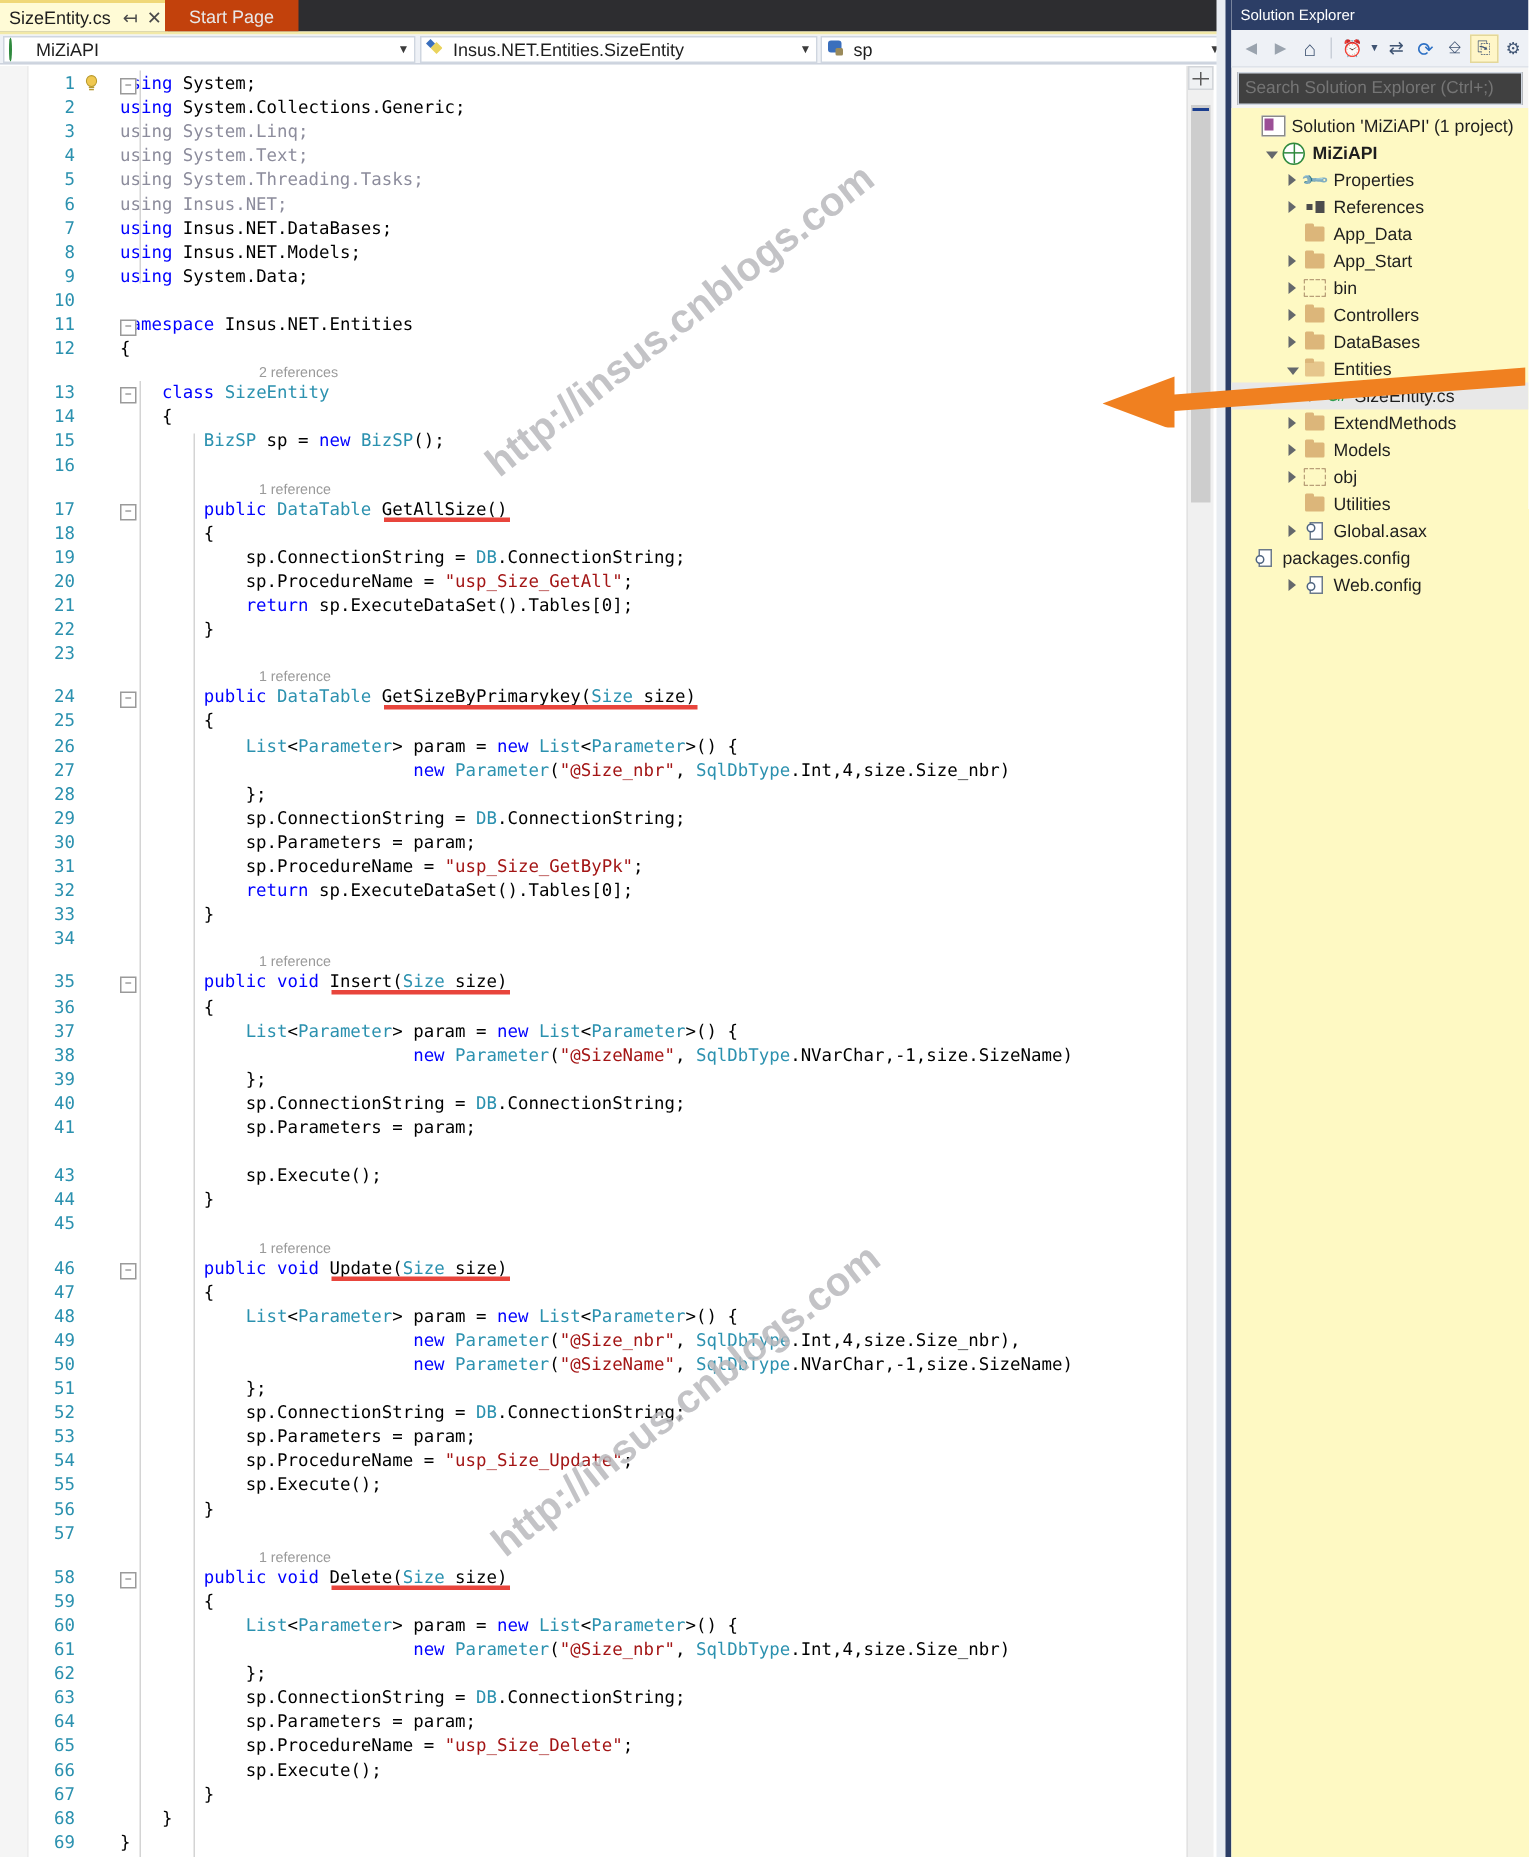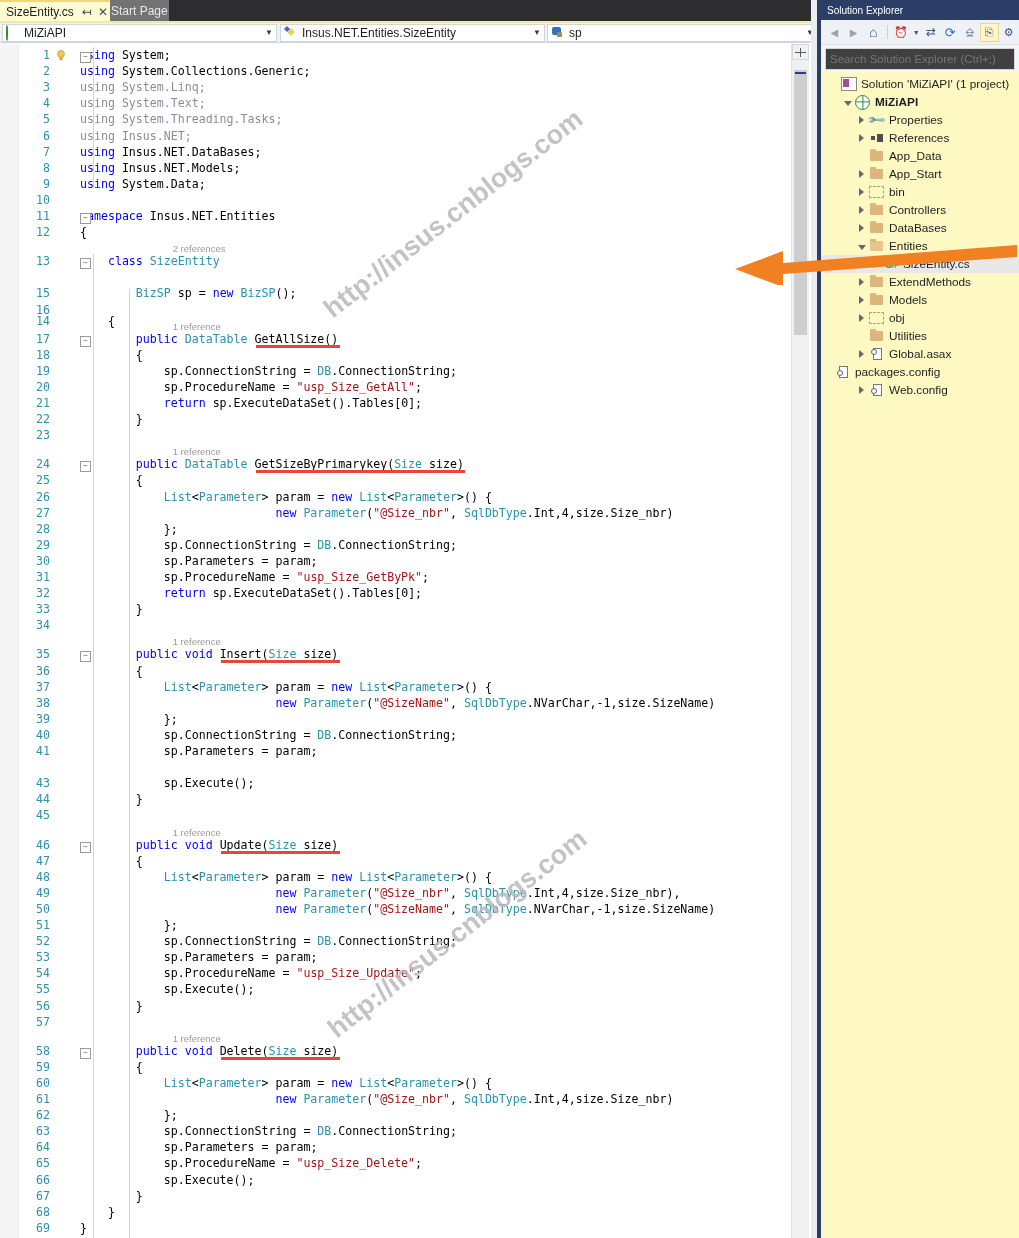--- a/index.html
+++ b/index.html
@@ -15,21 +15,21 @@
   
   #editor-pane{position:absolute;left:0;top:0;width:820px;height:1238px;background:#ffffff;}
 
   
   .tabstrip{position:absolute;left:0;top:0;width:820px;height:21px;background:#2d2d30;}
   .tab{position:absolute;top:0;height:21px;display:flex;align-items:center;box-sizing:border-box;}
   .tab.active{left:0;background:#fffbd6;border-top:2px solid #f0d878;padding:0 4px 0 6px;}
   .tab.active .tab-label{color:#1e1e1e;font-size:12px;}
   .tab .pin{margin-left:8px;color:#4a4a4a;font-size:12px;line-height:1;}
   .tab .closex{margin-left:6px;color:#4a4a4a;font-size:12px;line-height:1;}
-  .tab.inactive{left:110px;background:#737373;padding:0 1px;}
+  .tab.inactive{left:110px;background:#c2410c;padding:0 16px;}
   .tab.inactive .tab-label{color:#e8e8e8;font-size:12px;}
   .tabstrip-underline{position:absolute;left:0;top:21px;width:820px;height:2px;background:#f2e9a8;}
 
   
   .navbar{position:absolute;left:0;top:23px;width:820px;height:20px;background:#eef1f6;
           border-bottom:1px solid #cdd3de;box-sizing:border-box;}
   .combo{position:absolute;top:1px;height:18px;background:#ffffff;border:1px solid #cfd6e0;
          box-sizing:border-box;display:flex;align-items:center;}
   .combo .ico{width:16px;height:14px;margin:0 2px 0 3px;flex:0 0 auto;position:relative;}
   .combo .txt{flex:1 1 auto;color:#1e1e1e;font-size:12px;white-space:nowrap;overflow:hidden;}
@@ -191,21 +191,21 @@
           <div class="line" style="position: absolute; top: 99.6px; left: 0px; right: 0px;"><span class="ln">7</span><span class="code"><span class="kw">using</span> <span class="pln">Insus</span>.<span class="pln">NET</span>.<span class="pln">DataBases</span>;</span></div>
           <div class="line" style="position: absolute; top: 115.7px; left: 0px; right: 0px;"><span class="ln">8</span><span class="code"><span class="kw">using</span> <span class="pln">Insus</span>.<span class="pln">NET</span>.<span class="pln">Models</span>;</span></div>
           <div class="line" style="position: absolute; top: 131.8px; left: 0px; right: 0px;"><span class="ln">9</span><span class="code"><span class="kw">using</span> <span class="pln">System</span>.<span class="pln">Data</span>;</span></div>
           <div class="line" style="position: absolute; top: 147.9px; left: 0px; right: 0px;"><span class="ln">10</span><span class="code"></span></div>
           <div class="line" style="position: absolute; top: 164px; left: 0px; right: 0px;"><span class="ln">11</span><span class="code"><span class="kw">namespace</span> <span class="pln">Insus</span>.<span class="pln">NET</span>.<span class="pln">Entities</span></span></div>
           <div class="fold" style="top: 166px;">−</div>
           <div class="line" style="position: absolute; top: 180.1px; left: 0px; right: 0px;"><span class="ln">12</span><span class="code">{</span></div>
           <div class="ref" style="top: 197.2px; left: 172.64px;">2 references</div>
           <div class="line" style="position: absolute; top: 209.2px; left: 0px; right: 0px;"><span class="ln">13</span><span class="code">    <span class="kw">class</span> <span class="typ">SizeEntity</span></span></div>
           <div class="fold" style="top: 211.2px;">−</div>
-          <div class="line" style="position: absolute; top: 225.3px; left: 0px; right: 0px; margin-top: 44px;"><span class="ln">14</span><span class="code">    {</span></div>
+          <div class="line" style="position: absolute; top: 225.3px; left: 0px; right: 0px;"><span class="ln">14</span><span class="code">    {</span></div>
           <div class="line" style="position: absolute; top: 241.4px; left: 0px; right: 0px;"><span class="ln">15</span><span class="code">        <span class="typ">BizSP</span> <span class="pln">sp</span> = <span class="kw">new</span> <span class="typ">BizSP</span>();</span></div>
           <div class="line" style="position: absolute; top: 257.5px; left: 0px; right: 0px;"><span class="ln">16</span><span class="code"></span></div>
           <div class="ref" style="top: 274.6px; left: 172.64px;">1 reference</div>
           <div class="line" style="position: absolute; top: 286.6px; left: 0px; right: 0px;"><span class="ln">17</span><span class="code">        <span class="kw">public</span> <span class="typ">DataTable</span> <span class="pln">GetAllSize</span>()</span></div>
           <div style="position: absolute; height: 3px; background: rgb(232, 69, 60); left: 256.28px; width: 83.64px; top: 300.6px;"></div>
           <div class="fold" style="top: 288.6px;">−</div>
           <div class="line" style="position: absolute; top: 302.7px; left: 0px; right: 0px;"><span class="ln">18</span><span class="code">        {</span></div>
           <div class="line" style="position: absolute; top: 318.8px; left: 0px; right: 0px;"><span class="ln">19</span><span class="code">            <span class="pln">sp</span>.<span class="pln">ConnectionString</span> = <span class="typ">DB</span>.<span class="pln">ConnectionString</span>;</span></div>
           <div class="line" style="position: absolute; top: 334.9px; left: 0px; right: 0px;"><span class="ln">20</span><span class="code">            <span class="pln">sp</span>.<span class="pln">ProcedureName</span> = <span class="str">"usp_Size_GetAll"</span>;</span></div>
           <div class="line" style="position: absolute; top: 351px; left: 0px; right: 0px;"><span class="ln">21</span><span class="code">            <span class="kw">return</span> <span class="pln">sp</span>.<span class="pln">ExecuteDataSet</span>().<span class="pln">Tables</span>[0];</span></div>

